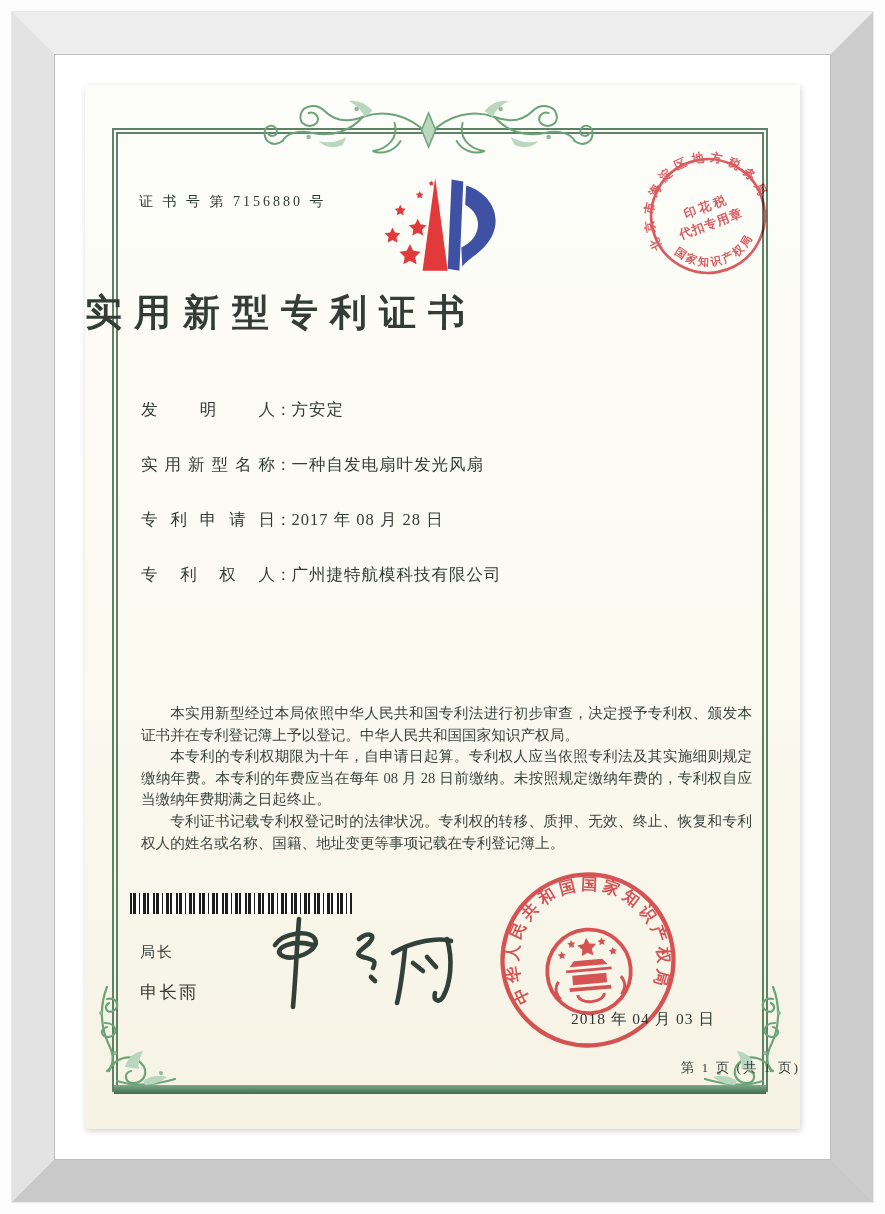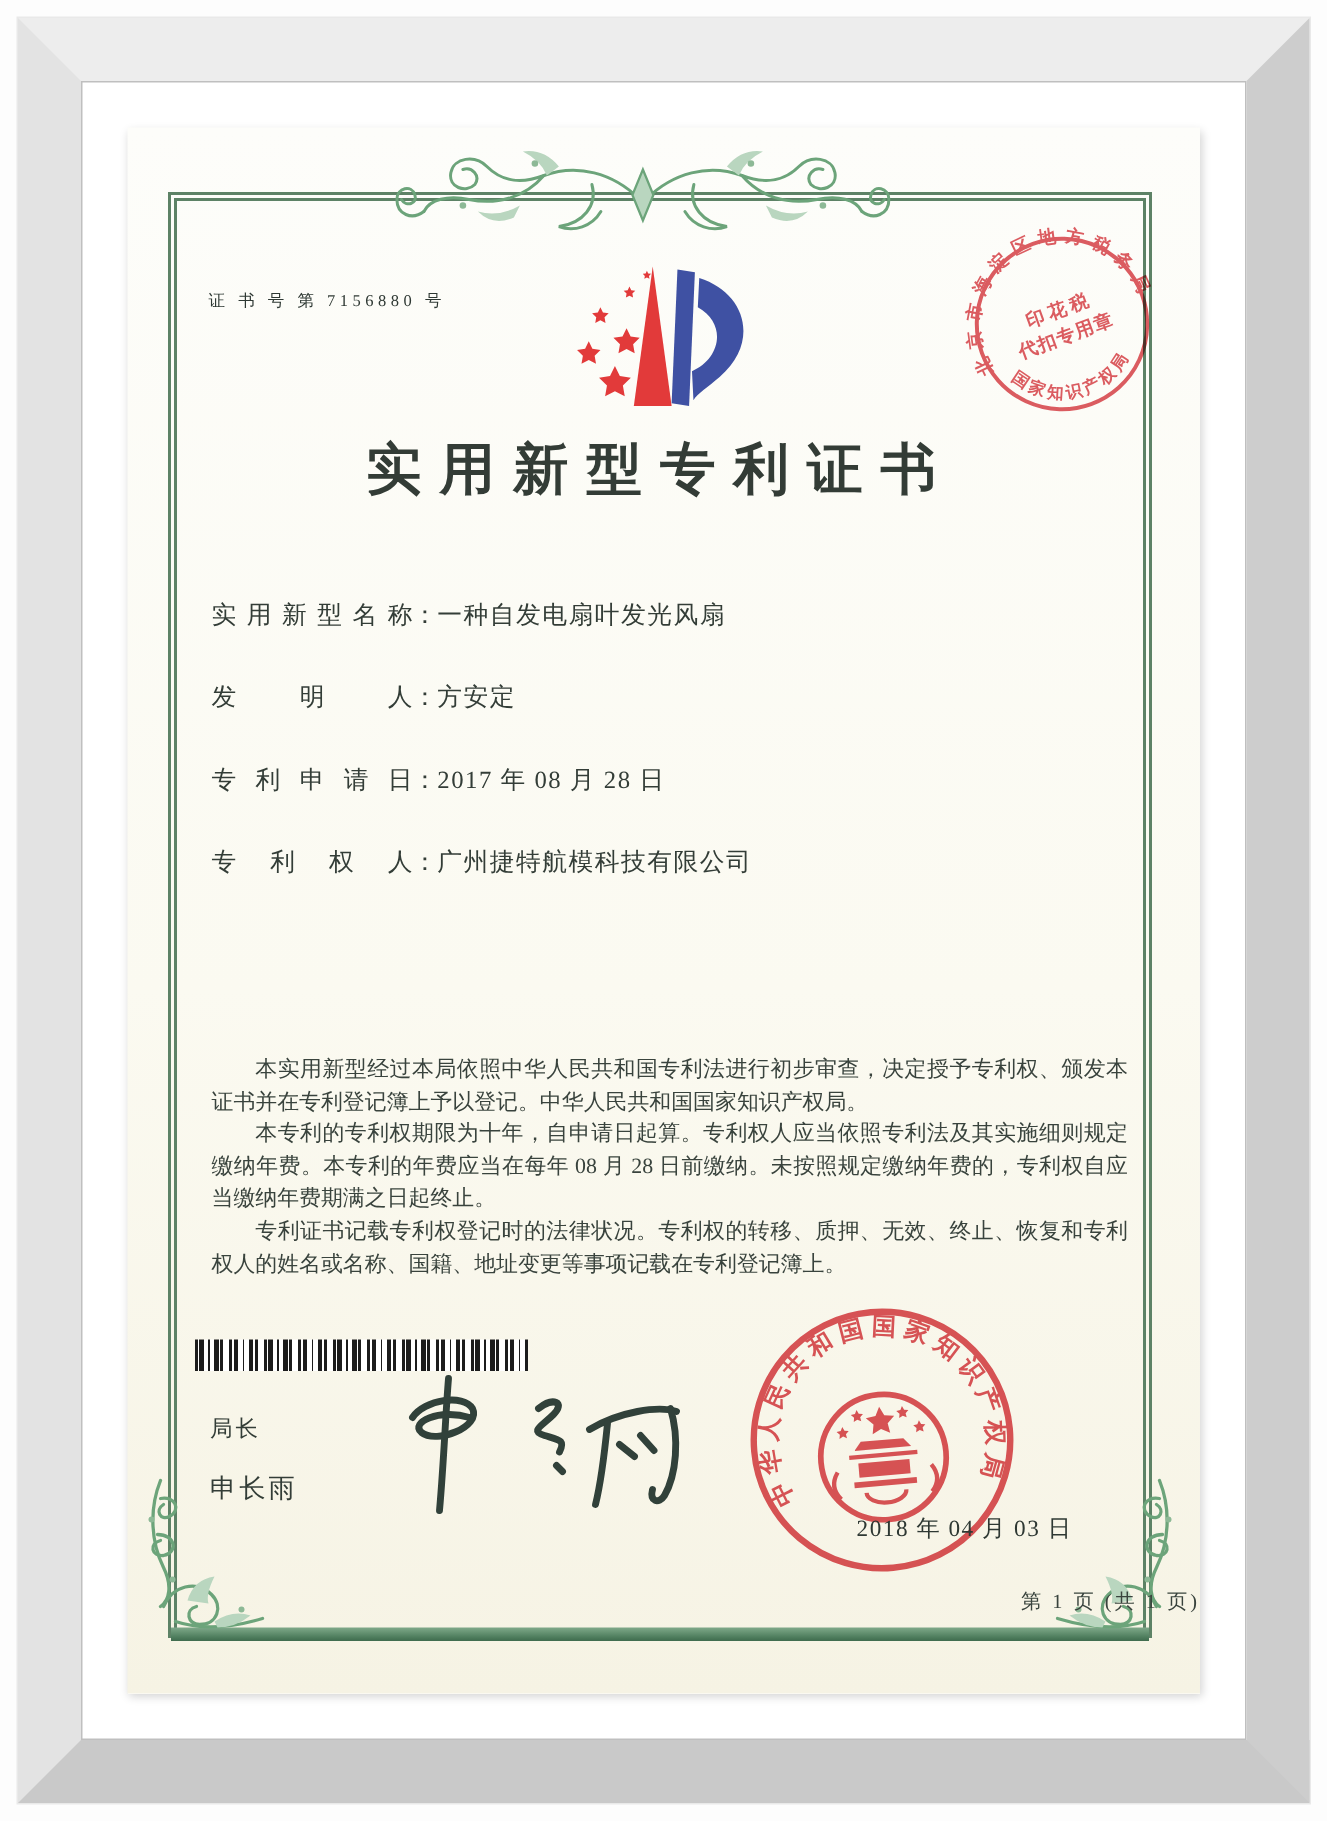--- a/index.html
+++ b/index.html
@@ -14,23 +14,23 @@
     background:linear-gradient(180deg,#fdfdfa 0%,#fbfaf1 55%,#f6f3e4 100%);
     box-shadow:1px 2px 6px rgba(0,0,0,.18);}
   .green-frame{position:absolute;left:27px;right:32px;top:43px;bottom:37px;
     border:6px double #5d8266;}
   .bottom-band{position:absolute;left:29px;right:34px;bottom:35px;height:9px;
     background:linear-gradient(180deg,#7fa98a,#4f7e5e 70%,#3f6b4e);}
   .ornament{position:absolute;pointer-events:none;}
   .orn-top{left:50%;top:12px;transform:translateX(-54%);}
   .orn-bl{left:6px;top:898px;}
   .orn-br{right:11px;top:898px;transform:scaleX(-1);}
-  .cert-no{position:absolute;left:54px;top:108px;font-size:11px;letter-spacing:3px;color:#2e3833;}
+  .cert-no{position:absolute;left:54px;top:108px;font-size:14px;letter-spacing:3px;color:#2e3833;}
   .logo{position:absolute;left:292px;top:86px;}
-  .title{position:absolute;left:0;right:5px;top:203px;margin:0;text-align:center;
+  .title{position:absolute;left:0;right:5px;top:203px;margin:0;text-align:left;
     font-size:37px;font-weight:bold;letter-spacing:12px;color:#333c36;font-family:Liberation Mono, monospace;}
   .fields{position:absolute;left:56px;right:40px;top:314px;font-size:16.5px;}
   .field-row{height:55px;white-space:nowrap;}
   .field-label{display:inline-block;width:134px;text-align:justify;text-align-last:justify;vertical-align:top;}
   .field-colon{display:inline-block;vertical-align:top;}
   .field-value{display:inline-block;vertical-align:top;letter-spacing:1px;}
   .paragraphs{position:absolute;left:56px;right:48px;top:618px;font-size:14.6px;
     line-height:21.6px;text-align:justify;color:#39433d;}
   .paragraphs p{margin:0;text-indent:2em;}
   .barcode{position:absolute;left:45px;top:808px;width:222px;height:21px;
@@ -112,24 +112,24 @@
       <use href="#star5" transform="translate(42,58) scale(0.95)" fill="#e23a3a"></use>
       <use href="#star5" transform="translate(24,40) scale(0.6)" fill="#e23a3a"></use>
       <use href="#star5" transform="translate(44,24) scale(0.42)" fill="#e23a3a"></use>
       <use href="#star5" transform="translate(56,12) scale(0.3)" fill="#e23a3a"></use>
     </svg>
 
     <h1 class="title">实用新型专利证书</h1>
 
     <div class="fields">
       <div class="field-row">
+        <span class="field-label">发明人</span><span class="field-colon">：</span><span class="field-value">方安定</span>
+      </div>
+      <div class="field-row">
         <span class="field-label">实用新型名称</span><span class="field-colon">：</span><span class="field-value">一种自发电扇叶发光风扇</span>
-      </div>
-      <div class="field-row">
-        <span class="field-label">发明人</span><span class="field-colon">：</span><span class="field-value">方安定</span>
       </div>
       <div class="field-row">
         <span class="field-label">专利申请日</span><span class="field-colon">：</span><span class="field-value">2017 年 08 月 28 日</span>
       </div>
       <div class="field-row">
         <span class="field-label">专利权人</span><span class="field-colon">：</span><span class="field-value">广州捷特航模科技有限公司</span>
       </div>
     </div>
 
     <div class="paragraphs">

